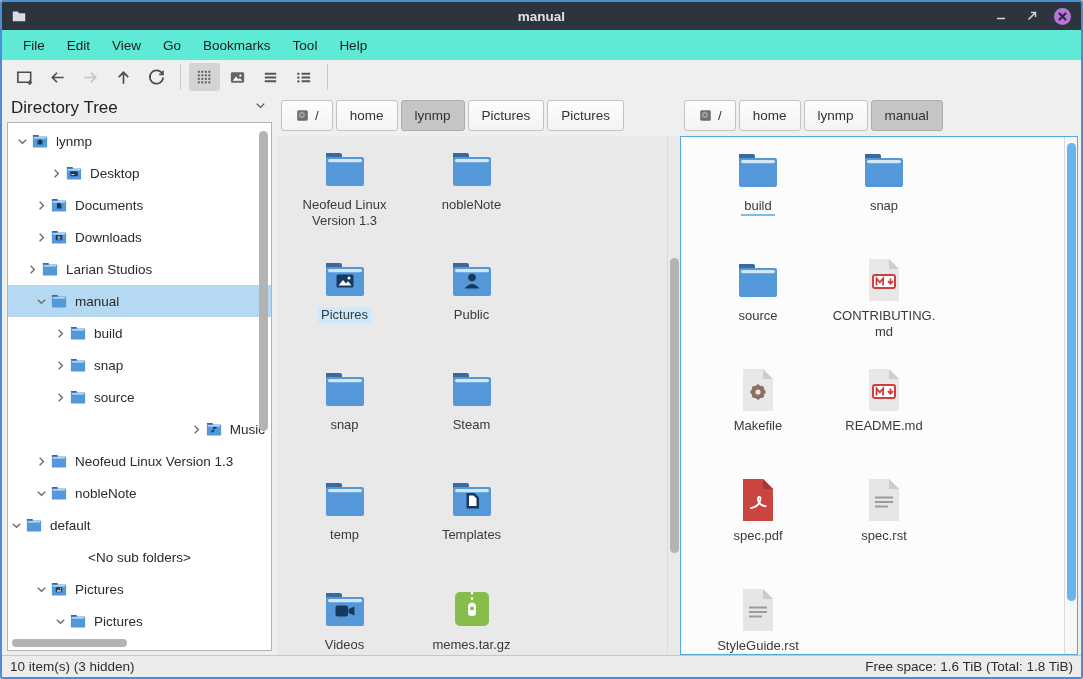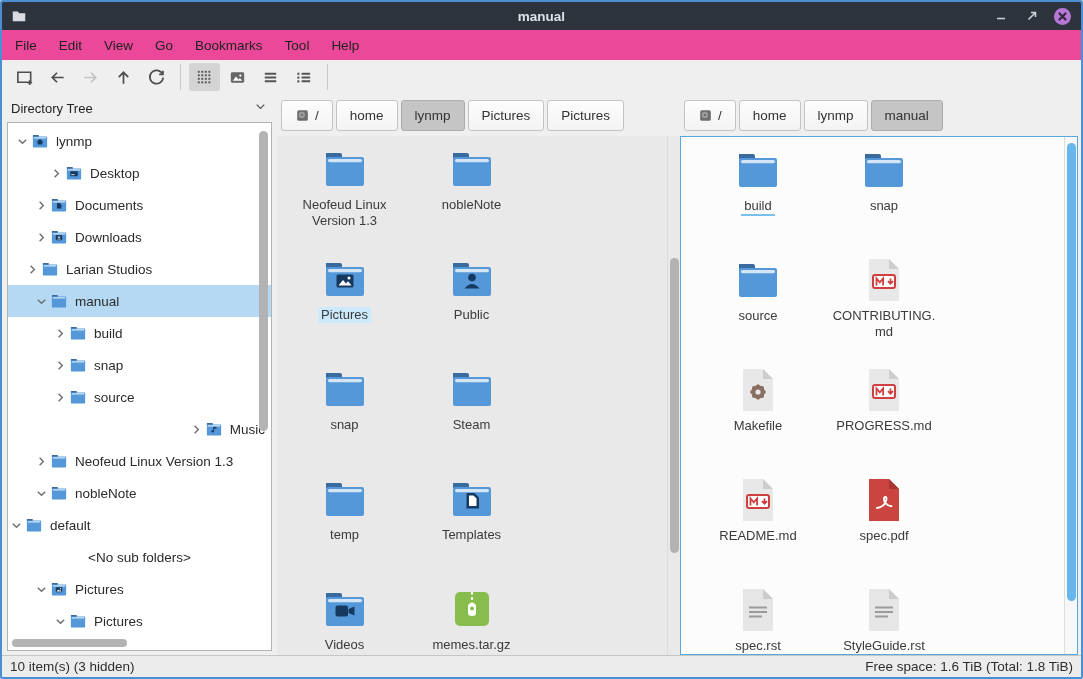--- a/index.html
+++ b/index.html
@@ -8,33 +8,33 @@
 
   
   .titlebar { height:28px; background:#2e343e; position:relative; display:flex; align-items:center; flex:0 0 28px; }
   .tb-icon { margin-left:9px; display:flex; }
   .tb-title { position:absolute; left:0; right:0; text-align:center; color:#dfe3e8; font-size:13.5px; font-weight:bold; }
   .tb-controls { margin-left:auto; display:flex; align-items:center; gap:13px; margin-right:10px; z-index:2; }
   .tb-btn { width:18px; height:18px; display:flex; align-items:center; justify-content:center; cursor:default; }
   .tb-close { width:17px; height:17px; border-radius:50%; background:#b678d6; display:flex; align-items:center; justify-content:center; }
 
   
-  .menubar { height:30px; display:flex; align-items:center; padding-left:2px; background:#ec4899; flex:0 0 30px; }
+  .menubar { height:30px; display:flex; align-items:center; padding-left:10px; background:#5eead4; flex:0 0 30px; }
   .menu-item { padding:5px 11px; font-size:13.5px; color:#222; border-radius:3px; }
 
   
   .toolbar { height:34px; display:flex; align-items:center; padding-left:6px; background:#efefef; flex:0 0 34px; }
   .tool-btn { width:31px; height:28px; display:flex; align-items:center; justify-content:center; border-radius:3px; margin:0 1px; }
   .tool-btn.active { background:#d4d4d4; }
   .tool-sep { width:1px; height:26px; background:#c8c8c8; margin:0 7px; }
 
   
   .main { flex:1; display:flex; min-height:0; }
   .sidepanel { width:275px; flex:0 0 275px; display:flex; flex-direction:column; background:#efefef; }
-  .side-header { height:28px; display:flex; align-items:center; padding:0 9px; font-size:13px; color:#222; }
+  .side-header { height:28px; display:flex; align-items:center; padding:0 9px; font-size:17px; color:#222; }
   .side-header .hdr-label { flex:1; }
   .treebox { flex:1; margin:0 5px 4px 5px; background:#ffffff; border:1px solid #b3b3b3; position:relative; overflow:hidden; }
   .tree { padding-top:2px; }
   .tree-row { height:32px; display:flex; align-items:center; font-size:13.5px; color:#2b2b2b; white-space:nowrap; }
   .tree-row.selected { background:#b5d9f2; }
   .expander { width:17px; height:17px; display:flex; align-items:center; justify-content:center; flex:0 0 17px; }
   .ticon { width:18px; height:18px; display:flex; align-items:center; margin-right:7px; flex:0 0 18px; }
   .tlabel { padding-right:6px; }
 
   .pane { display:flex; flex-direction:column; min-width:0; }
@@ -668,32 +668,20 @@
             <div class="file-item">
               <span class="ficon">
                 <svg width="48" height="48" viewBox="0 0 48 48">
     <path d="M9 3 h20 l10 10 v32 H9 z" fill="#e8e8e8"></path>
     <path d="M29 3 l10 10 h-10 z" fill="#cdcdcd"></path>
                   <rect x="13" y="19" width="22" height="13" rx="2" fill="#fff" stroke="#cf3f3f" stroke-width="2"></rect>
                   <path d="M16.5 29.5 v-7 l3.3 3.8 3.3 -3.8 v7" stroke="#cf3f3f" stroke-width="1.8" fill="none"></path>
                   <path d="M30.5 22.5 v5.2 m-2.6 -2.6 l2.6 2.6 2.6 -2.6" stroke="#cf3f3f" stroke-width="1.8" fill="none"></path>
                 </svg>
               </span>
-              <span class="flabel">PROGRESS.md</span>
-            </div>
-            <div class="file-item">
-              <span class="ficon">
-                <svg width="48" height="48" viewBox="0 0 48 48">
-    <path d="M9 3 h20 l10 10 v32 H9 z" fill="#e8e8e8"></path>
-    <path d="M29 3 l10 10 h-10 z" fill="#cdcdcd"></path>
-                  <rect x="13" y="19" width="22" height="13" rx="2" fill="#fff" stroke="#cf3f3f" stroke-width="2"></rect>
-                  <path d="M16.5 29.5 v-7 l3.3 3.8 3.3 -3.8 v7" stroke="#cf3f3f" stroke-width="1.8" fill="none"></path>
-                  <path d="M30.5 22.5 v5.2 m-2.6 -2.6 l2.6 2.6 2.6 -2.6" stroke="#cf3f3f" stroke-width="1.8" fill="none"></path>
-                </svg>
-              </span>
               <span class="flabel">README.md</span>
             </div>
             <div class="file-item">
               <span class="ficon">
                 <svg width="48" height="48" viewBox="0 0 48 48">
     <path d="M9 3 h20 l10 10 v32 H9 z" fill="#cb4540"></path>
     <path d="M29 3 l10 10 h-10 z" fill="#a83733"></path>
                   <path d="M17 32 c6 -1 9 -5 9.5 -9 c.3 -2.5 -2.5 -2.8 -2.6 -.3 c-.1 3.5 3 7 7.6 7.6" stroke="#fff" stroke-width="1.9" fill="none" stroke-linecap="round"></path>
                 </svg>
               </span>

